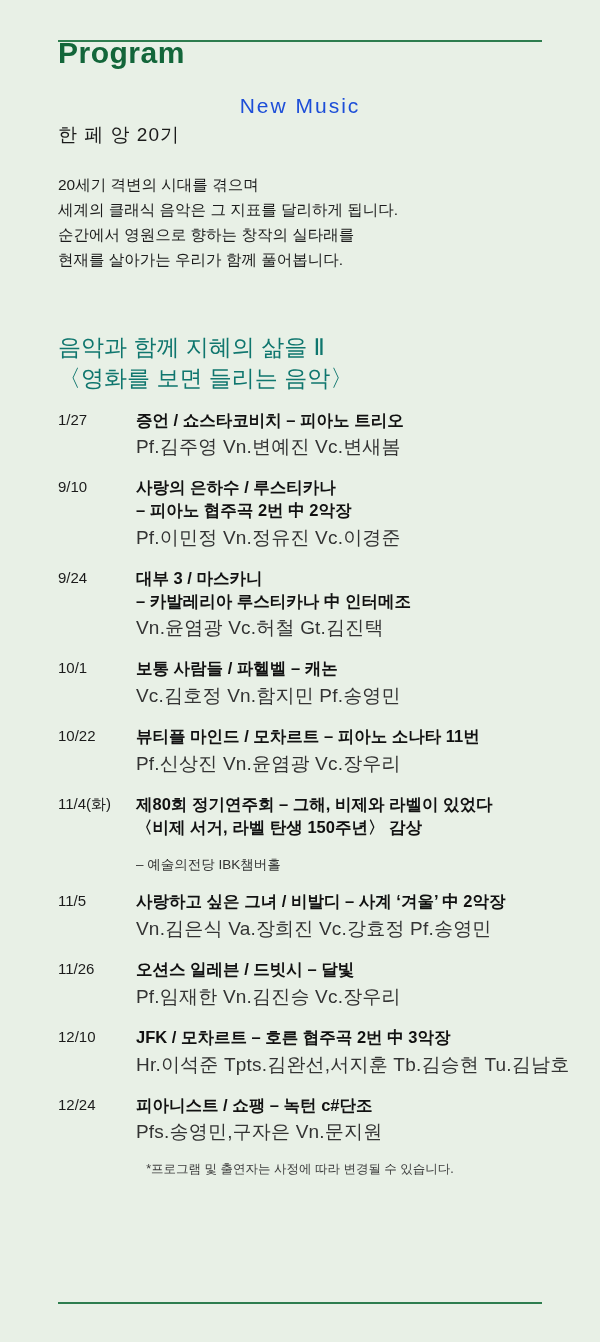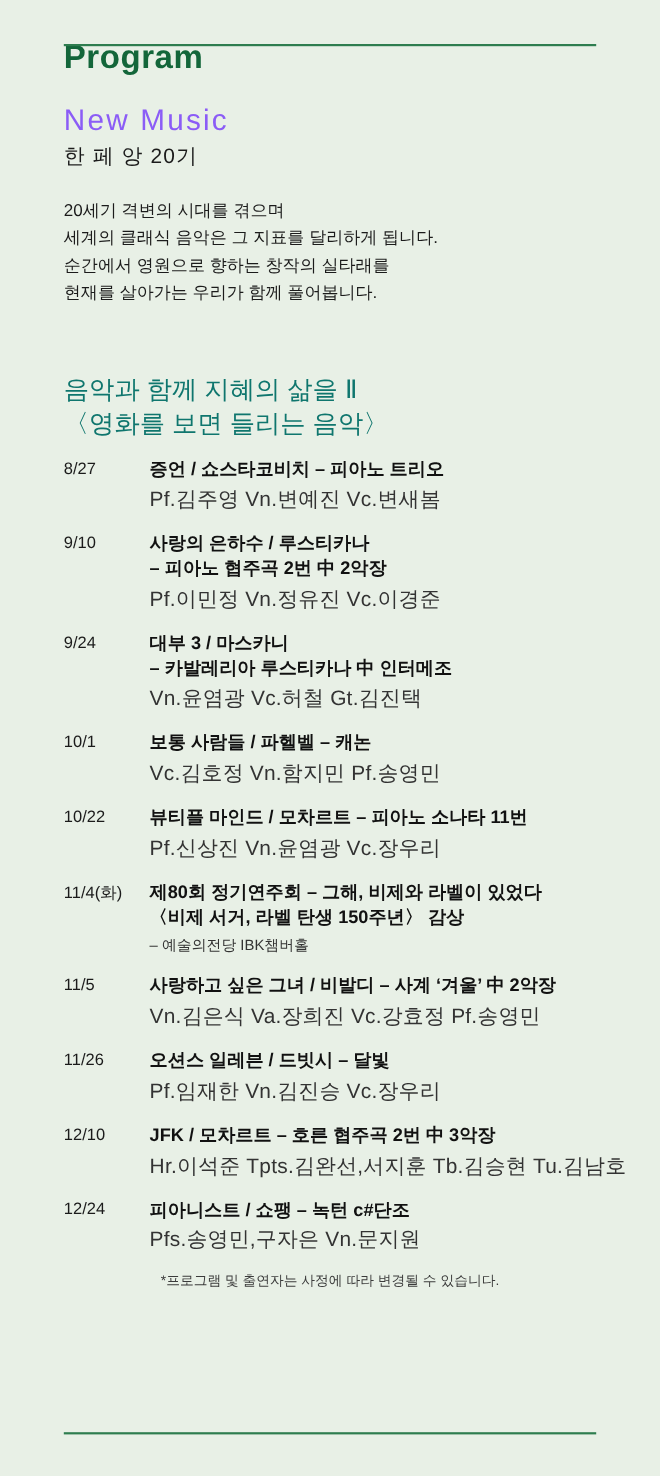--- a/index.html
+++ b/index.html
@@ -34,24 +34,25 @@
   .title-program {
     margin: 0;
     padding-top: 36px;
     font-size: 30px;
     font-weight: bold;
     color: #13663a;
     letter-spacing: 0.5px;
   }
   .title-newmusic {
     margin: 24px 0 0 0;
-    font-size: 27px;
+    font-size: 21px;
     font-weight: normal;
-    color: #8b5cf6;
+    color: #1d4ed8;
     letter-spacing: 2px;
+    text-align: center;
   }
   .title-sub {
     margin: 4px 0 0 0;
     font-size: 19px;
     font-weight: normal;
     color: #1b1b1b;
     letter-spacing: 1px;
   }
   .intro {
     margin-top: 24px;
@@ -106,21 +107,21 @@
   .prog-perf {
     font-size: 19px;
     color: #333333;
     margin-top: 3px;
     letter-spacing: 0.2px;
     white-space: nowrap;
   }
   .prog-venue {
     font-size: 13.5px;
     color: #333333;
-    margin-top: 6px;
+    margin-top: 18px;
     white-space: nowrap;
   }
   .footnote {
     margin-top: 16px;
     text-align: center;
     font-size: 12.5px;
     color: #3b3b3b;
   }
 </style>
 </head>
@@ -143,21 +144,21 @@
   </div>
 
   <div class="section-title">
     <span class="l1">음악과 함께 지혜의 삶을 Ⅱ</span>
     <span class="l2">〈영화를 보면 들리는 음악〉</span>
   </div>
 
   <div class="program-list">
 
     <div class="prog-row">
-      <div class="prog-date">8/27</div>
+      <div class="prog-date">1/27</div>
       <div class="prog-body">
         <div class="prog-title">증언 / 쇼스타코비치 – 피아노 트리오</div>
         <div class="prog-perf">Pf.김주영  Vn.변예진  Vc.변새봄</div>
       </div>
     </div>
 
     <div class="prog-row">
       <div class="prog-date">9/10</div>
       <div class="prog-body">
         <div class="prog-title">사랑의 은하수 / 루스티카나</div>

